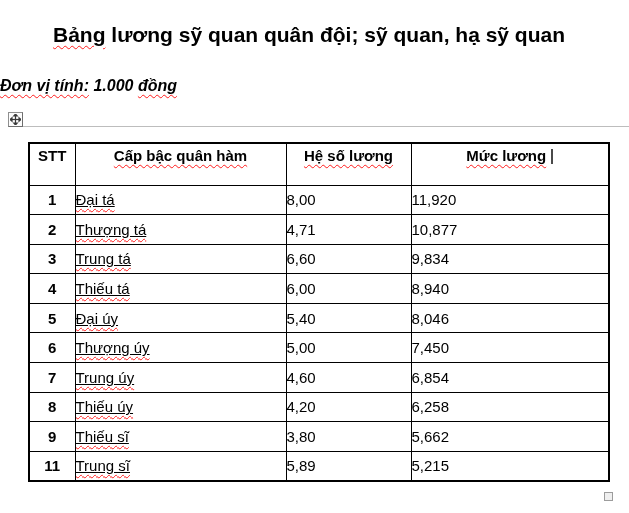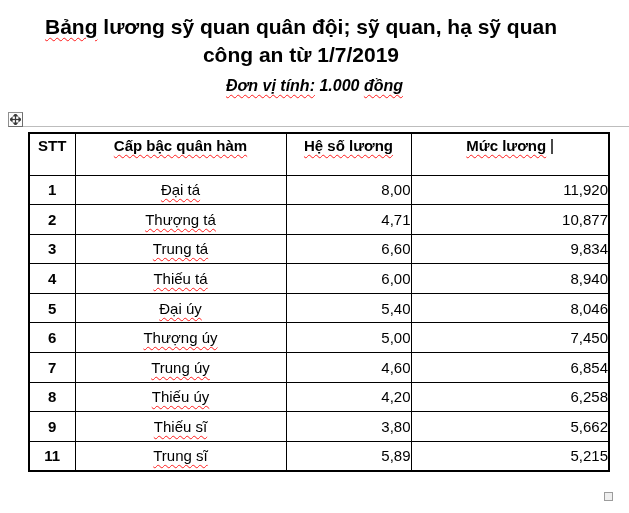--- a/index.html
+++ b/index.html
@@ -9,25 +9,25 @@
     font-family: "Liberation Sans", sans-serif;
     color: #000000;
     overflow: hidden;
   }
   .stage { position: relative; width: 629px; height: 513px; background: #ffffff; }
 
   
   .doc-title {
     position: absolute; top: 13px; left: 0; width: 602px;
     text-align: center; font-size: 21px; line-height: 28px;
-    font-weight: 700; color: #000000; margin: 0;
+    font-weight: 700; color: #000000; margin: 8px;
   }
   .doc-subtitle {
     position: absolute; top: 76px; left: 0; width: 629px;
-    text-align: center; font-size: 16px; line-height: 20px;
+    font-size: 16px; line-height: 20px;
     font-style: italic; font-weight: 700; color: #000000;
   }
 
   
   .sq {
     text-decoration-line: underline;
     text-decoration-style: wavy;
     text-decoration-color: #ff1c1c;
     text-decoration-thickness: 1px;
     text-underline-offset: 3px;
@@ -54,54 +54,53 @@
   
   .resize-handle {
     position: absolute; left: 604px; top: 492px; width: 9px; height: 9px;
     box-sizing: border-box;
     background: #efefef;
     border: 1px solid #9c9c9c;
   }
 
   
   .salary-table {
-    position: absolute; left: 28px; top: 132px;
+    position: absolute; left: 28px; top: 142px;
     width: 580px; table-layout: fixed;
     border-collapse: collapse;
     border: 2px solid #000000;
     font-size: 15px;
   }
   .salary-table td, .salary-table th {
     border: 1px solid #000000;
     padding: 0;
     overflow: hidden;
   }
   .salary-table thead tr { height: 42px; }
   .salary-table tbody tr { height: 29.6px; }
   .salary-table th {
     font-weight: 700; text-align: center; vertical-align: top;
     padding-top: 3px; font-size: 15px;
   }
   .cell-stt  { font-weight: 700; text-align: center; vertical-align: middle; }
-  .cell-rank { text-align: center; padding-left: 9px; vertical-align: middle; }
-  .cell-coef, .cell-sal { text-align: right; vertical-align: middle; }
+  .cell-rank { text-align: left; padding-left: 9px; vertical-align: middle; text-decoration: underline; }
+  .cell-coef, .cell-sal { text-align: left; vertical-align: middle; }
 
   
   .caret {
     display: inline-block; width: 2px; height: 15px;
     background: #4a4a4a; margin-left: 5px; vertical-align: text-bottom;
   }
 </style>
 </head>
 <body>
 
 <div class="stage">
 
   <h1 class="doc-title"><span class="sq">Bảng</span><span> lương sỹ quan quân đội; sỹ quan, hạ sỹ quan</span><br>
-    <span>công an từ 1/7/2019</span>
   </h1>
 
   <div class="doc-subtitle"><span class="sq">Đơn vị tính:</span><span> 1.000 </span><span class="sq">đồng</span>
   </div>
 
   <div class="boundary-line"></div>
 
   <div class="move-handle">
     <svg width="11" height="11" viewBox="0 0 11 11">
       <g stroke="#3a3a3a" stroke-width="1.2" fill="#3a3a3a">

